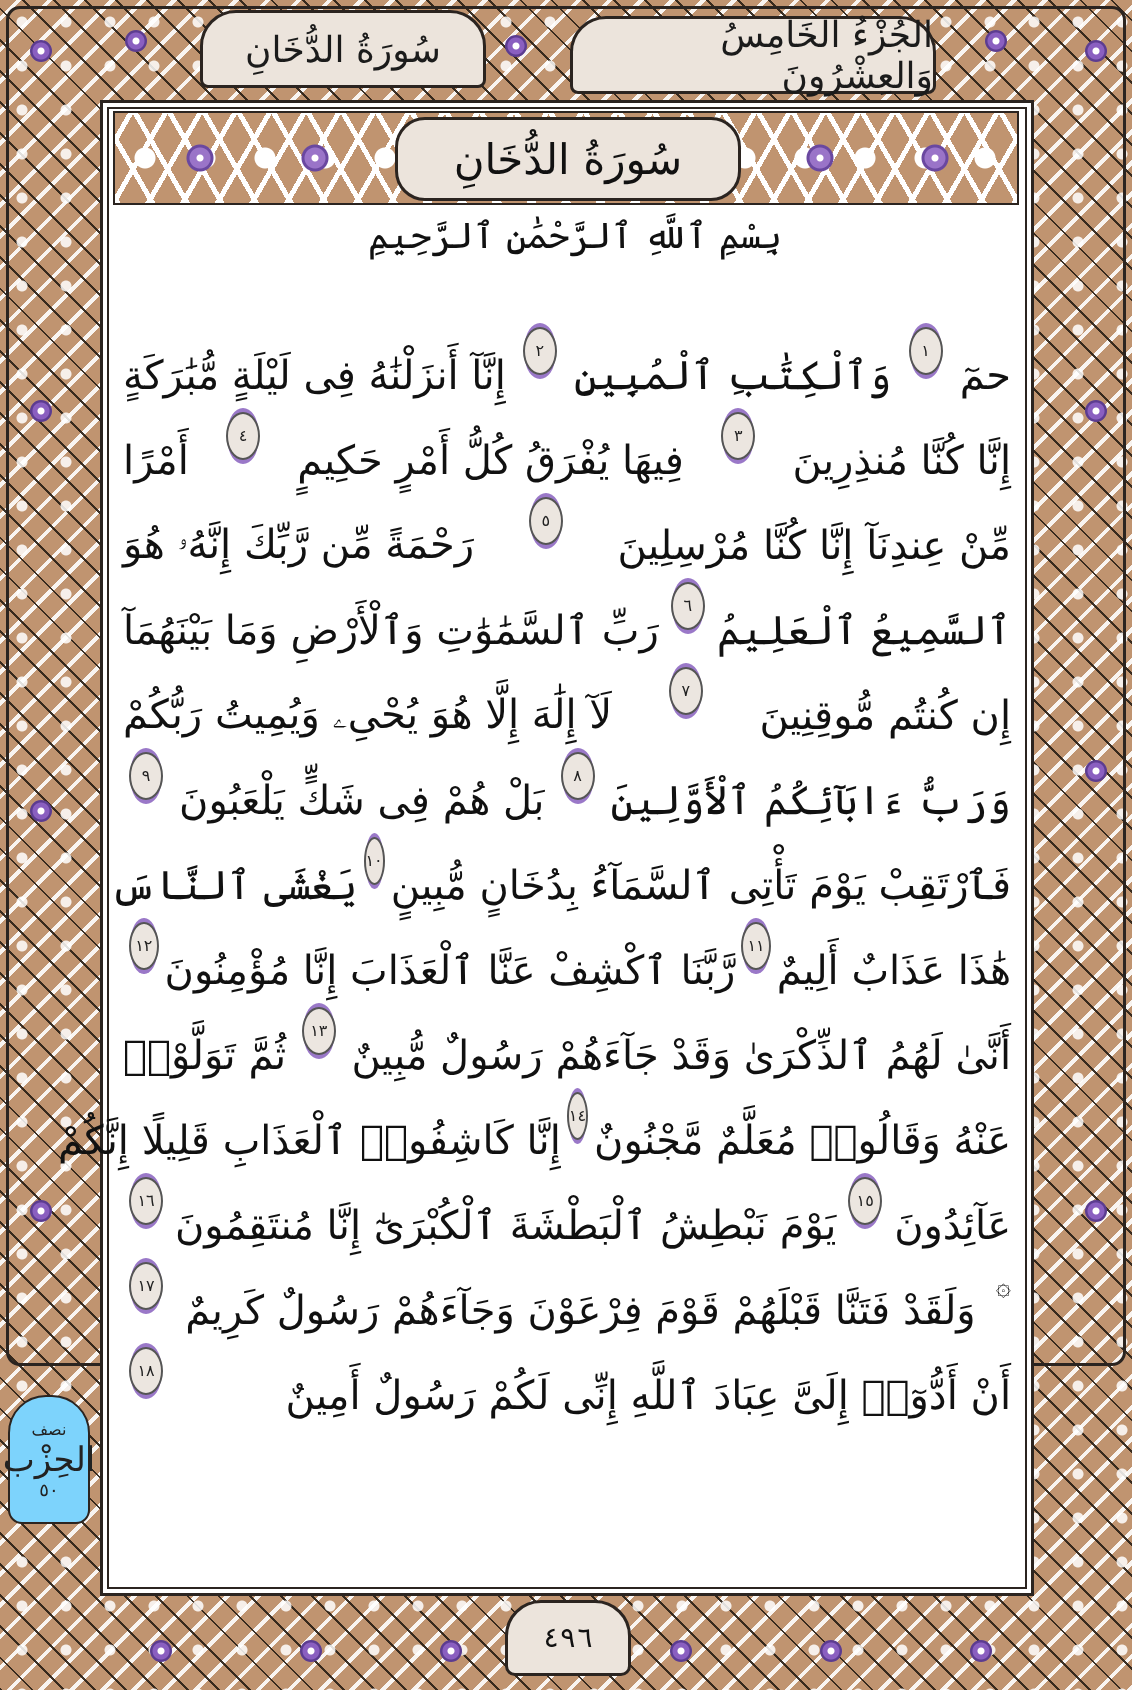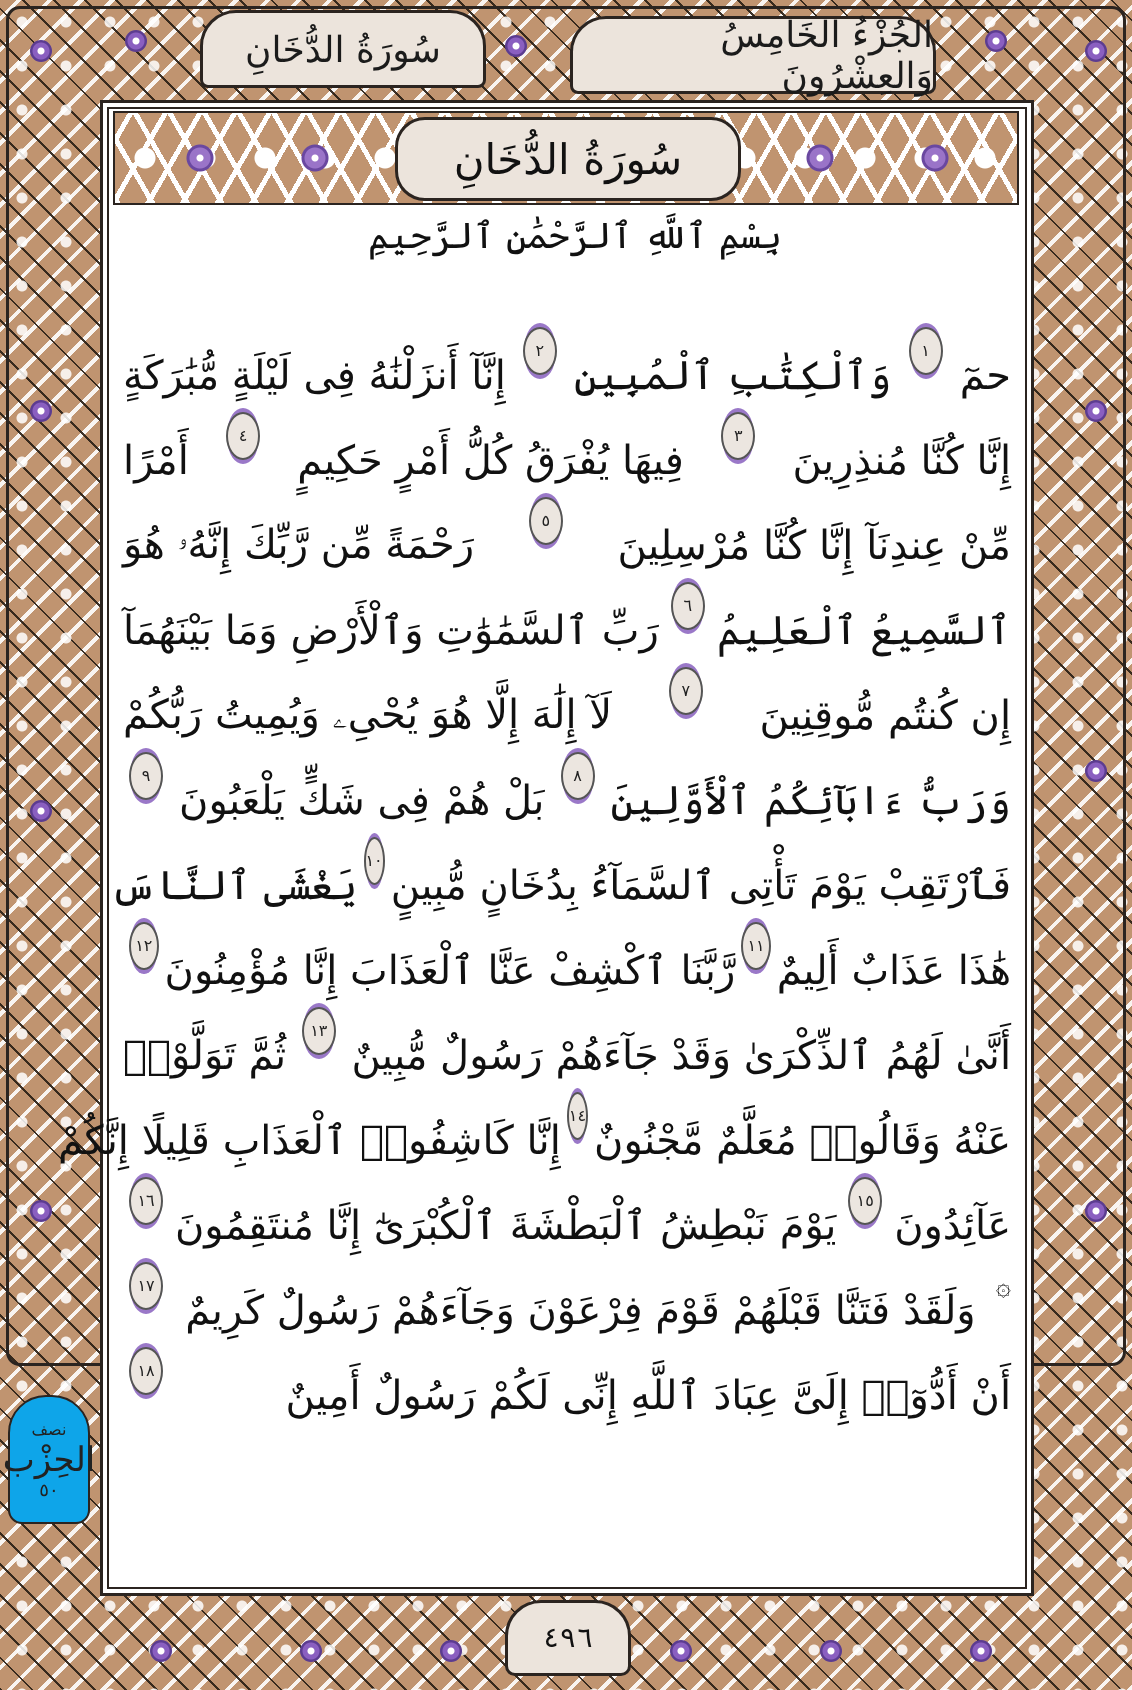--- a/index.html
+++ b/index.html
@@ -61,21 +61,21 @@
   .marker {
     display:inline-flex; align-items:center; justify-content:center;
     width:30px; height:44px; margin:0 6px; border-radius:50%;
     background:#ece6e0; border:2px solid #555; position:relative;
     font-family:"DejaVu Sans", sans-serif; font-size:16px; color:#222; direction:rtl;
     box-shadow: 0 -6px 0 -2px #9a78c8, 0 6px 0 -2px #9a78c8;
   }
   .star { font-size:26px; color:#222; margin-left:4px; }
   
   .hizb {
-    position:absolute; left:8px; top:1395px; width:78px; height:125px; background:#0ea5e9;
+    position:absolute; left:8px; top:1395px; width:78px; height:125px; background:#7dd3fc;
     border:2px solid #2b2420; border-radius:38px 38px 14px 14px;
     display:flex; flex-direction:column; align-items:center; justify-content:center;
     font-family:"DejaVu Serif", serif; color:#222;
   }
   .hizb .l1 { font-size:16px; }
   .hizb .l2 { font-size:34px; }
   .hizb .l3 { font-size:18px; }
   
   .page-num {
     position:absolute; left:505px; top:1600px; width:120px; height:70px; background:#ece4dc;

